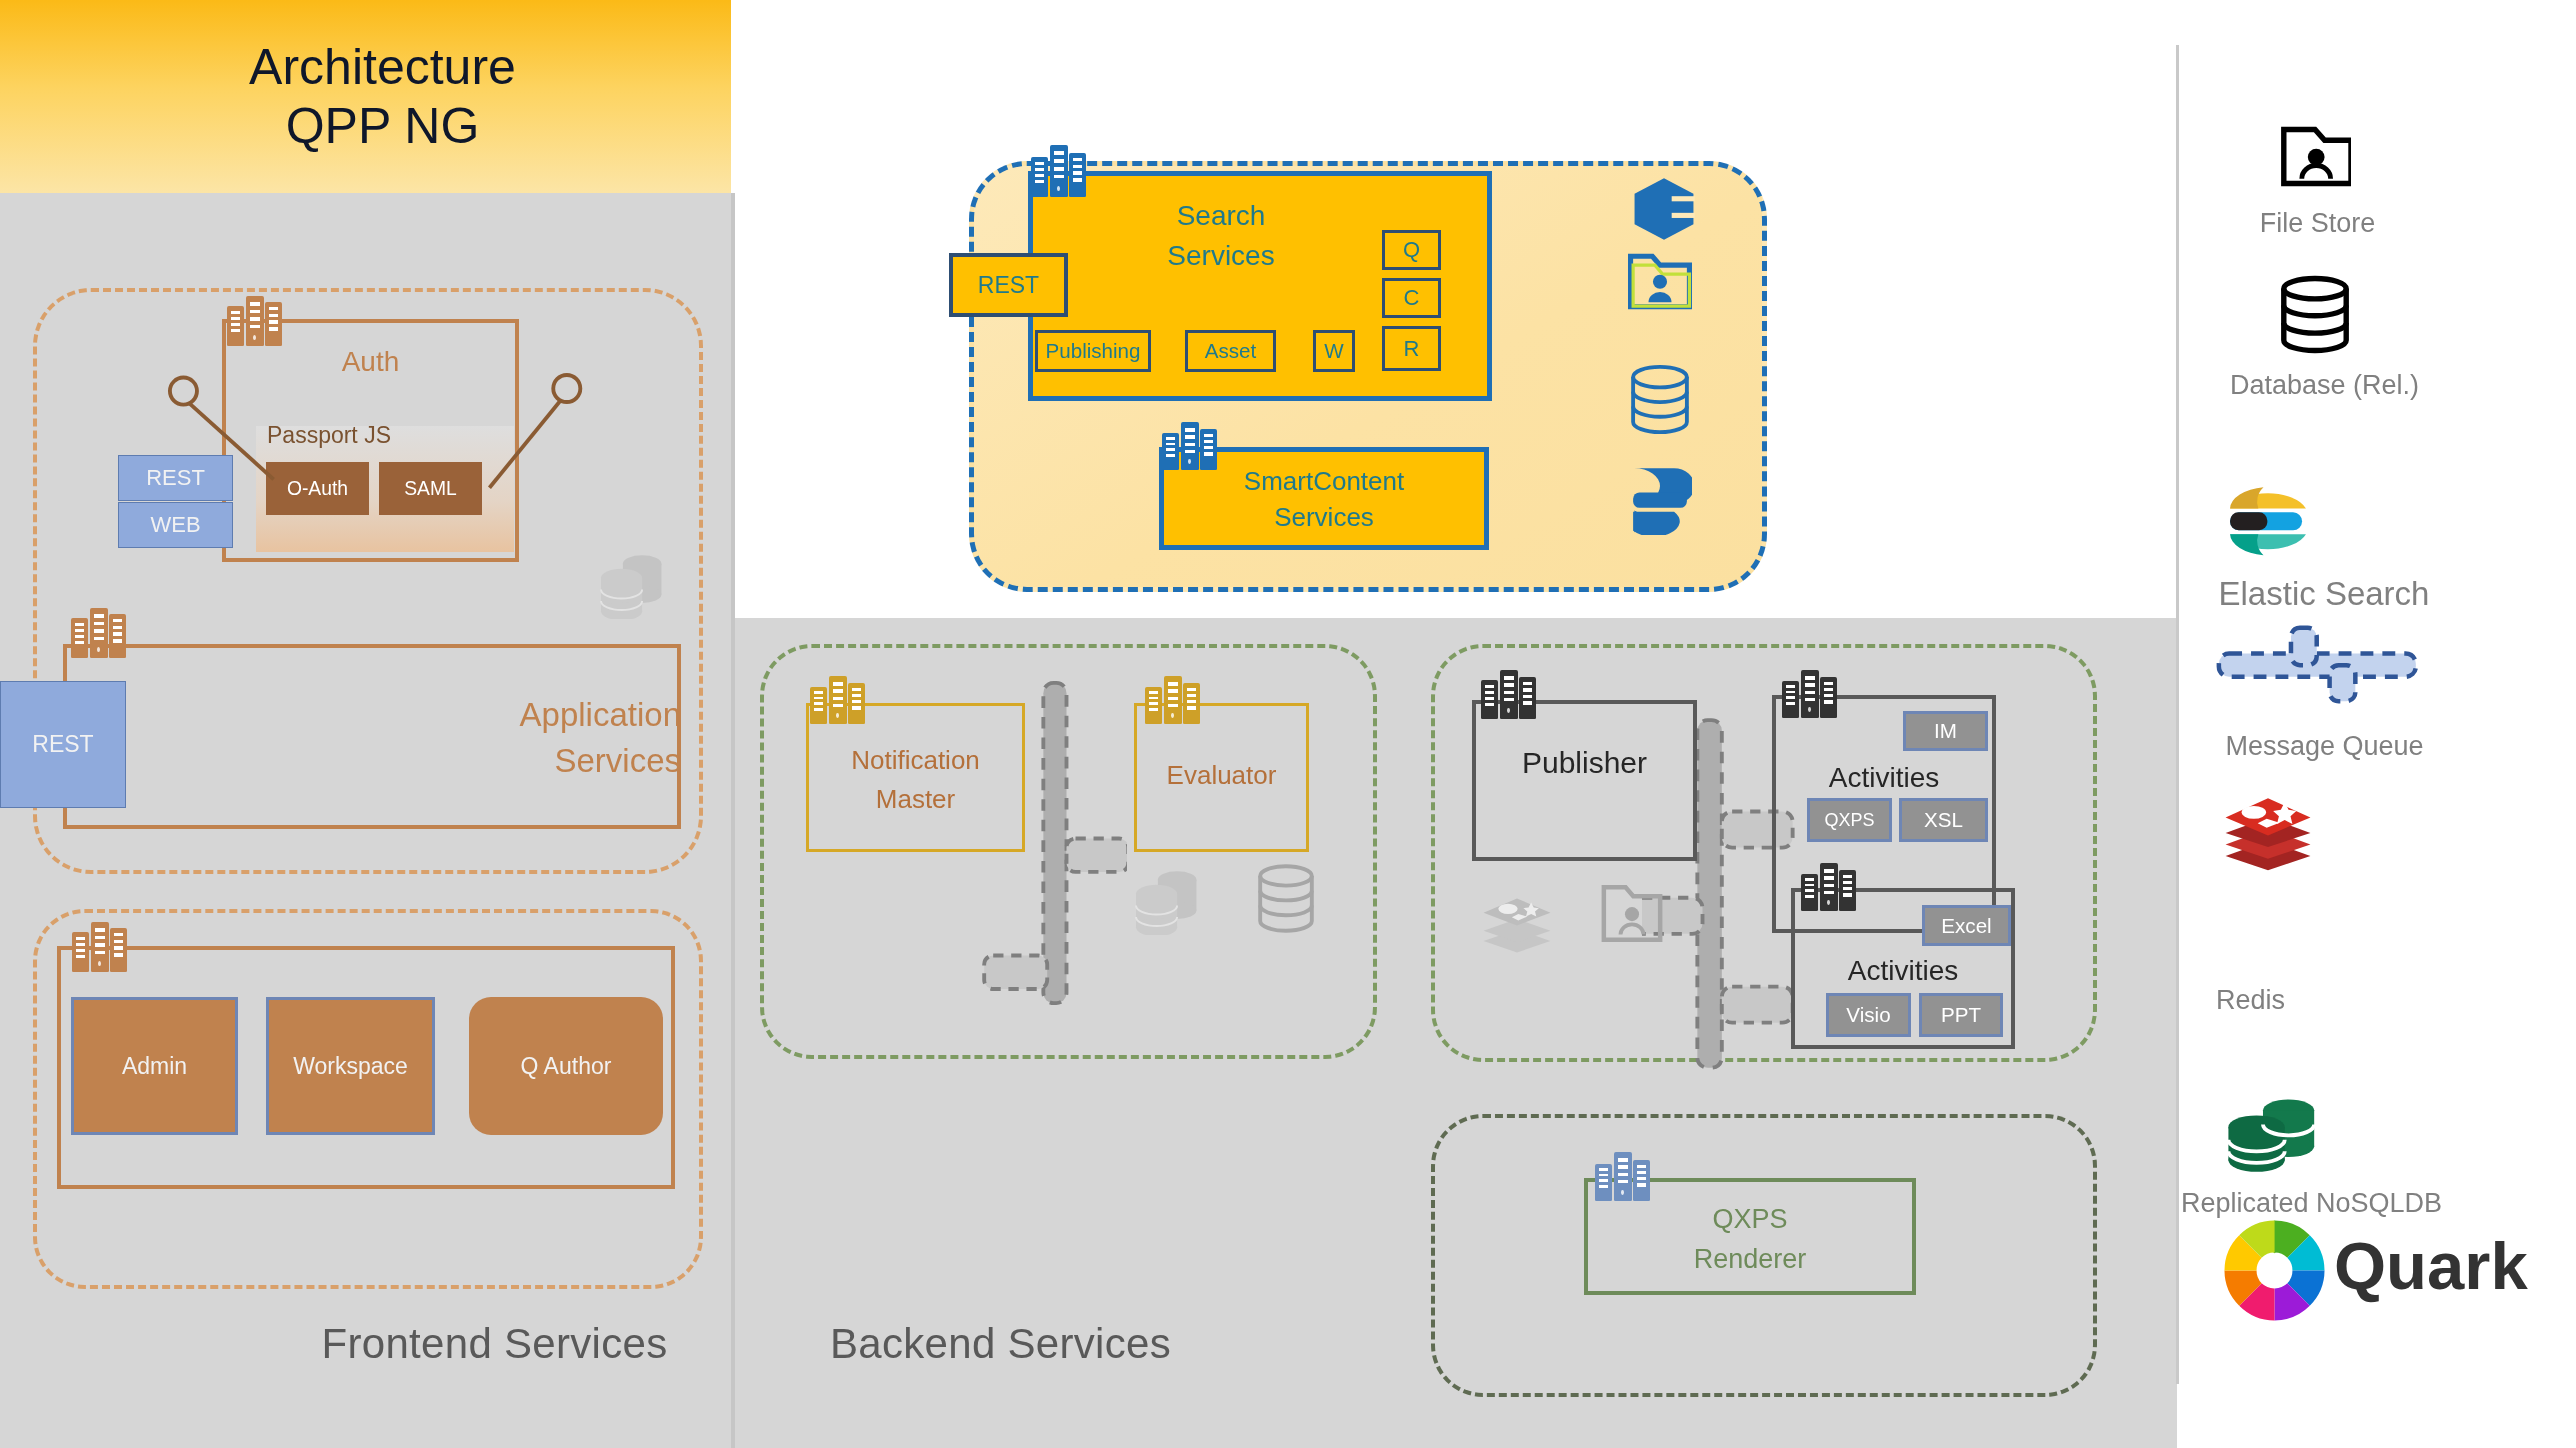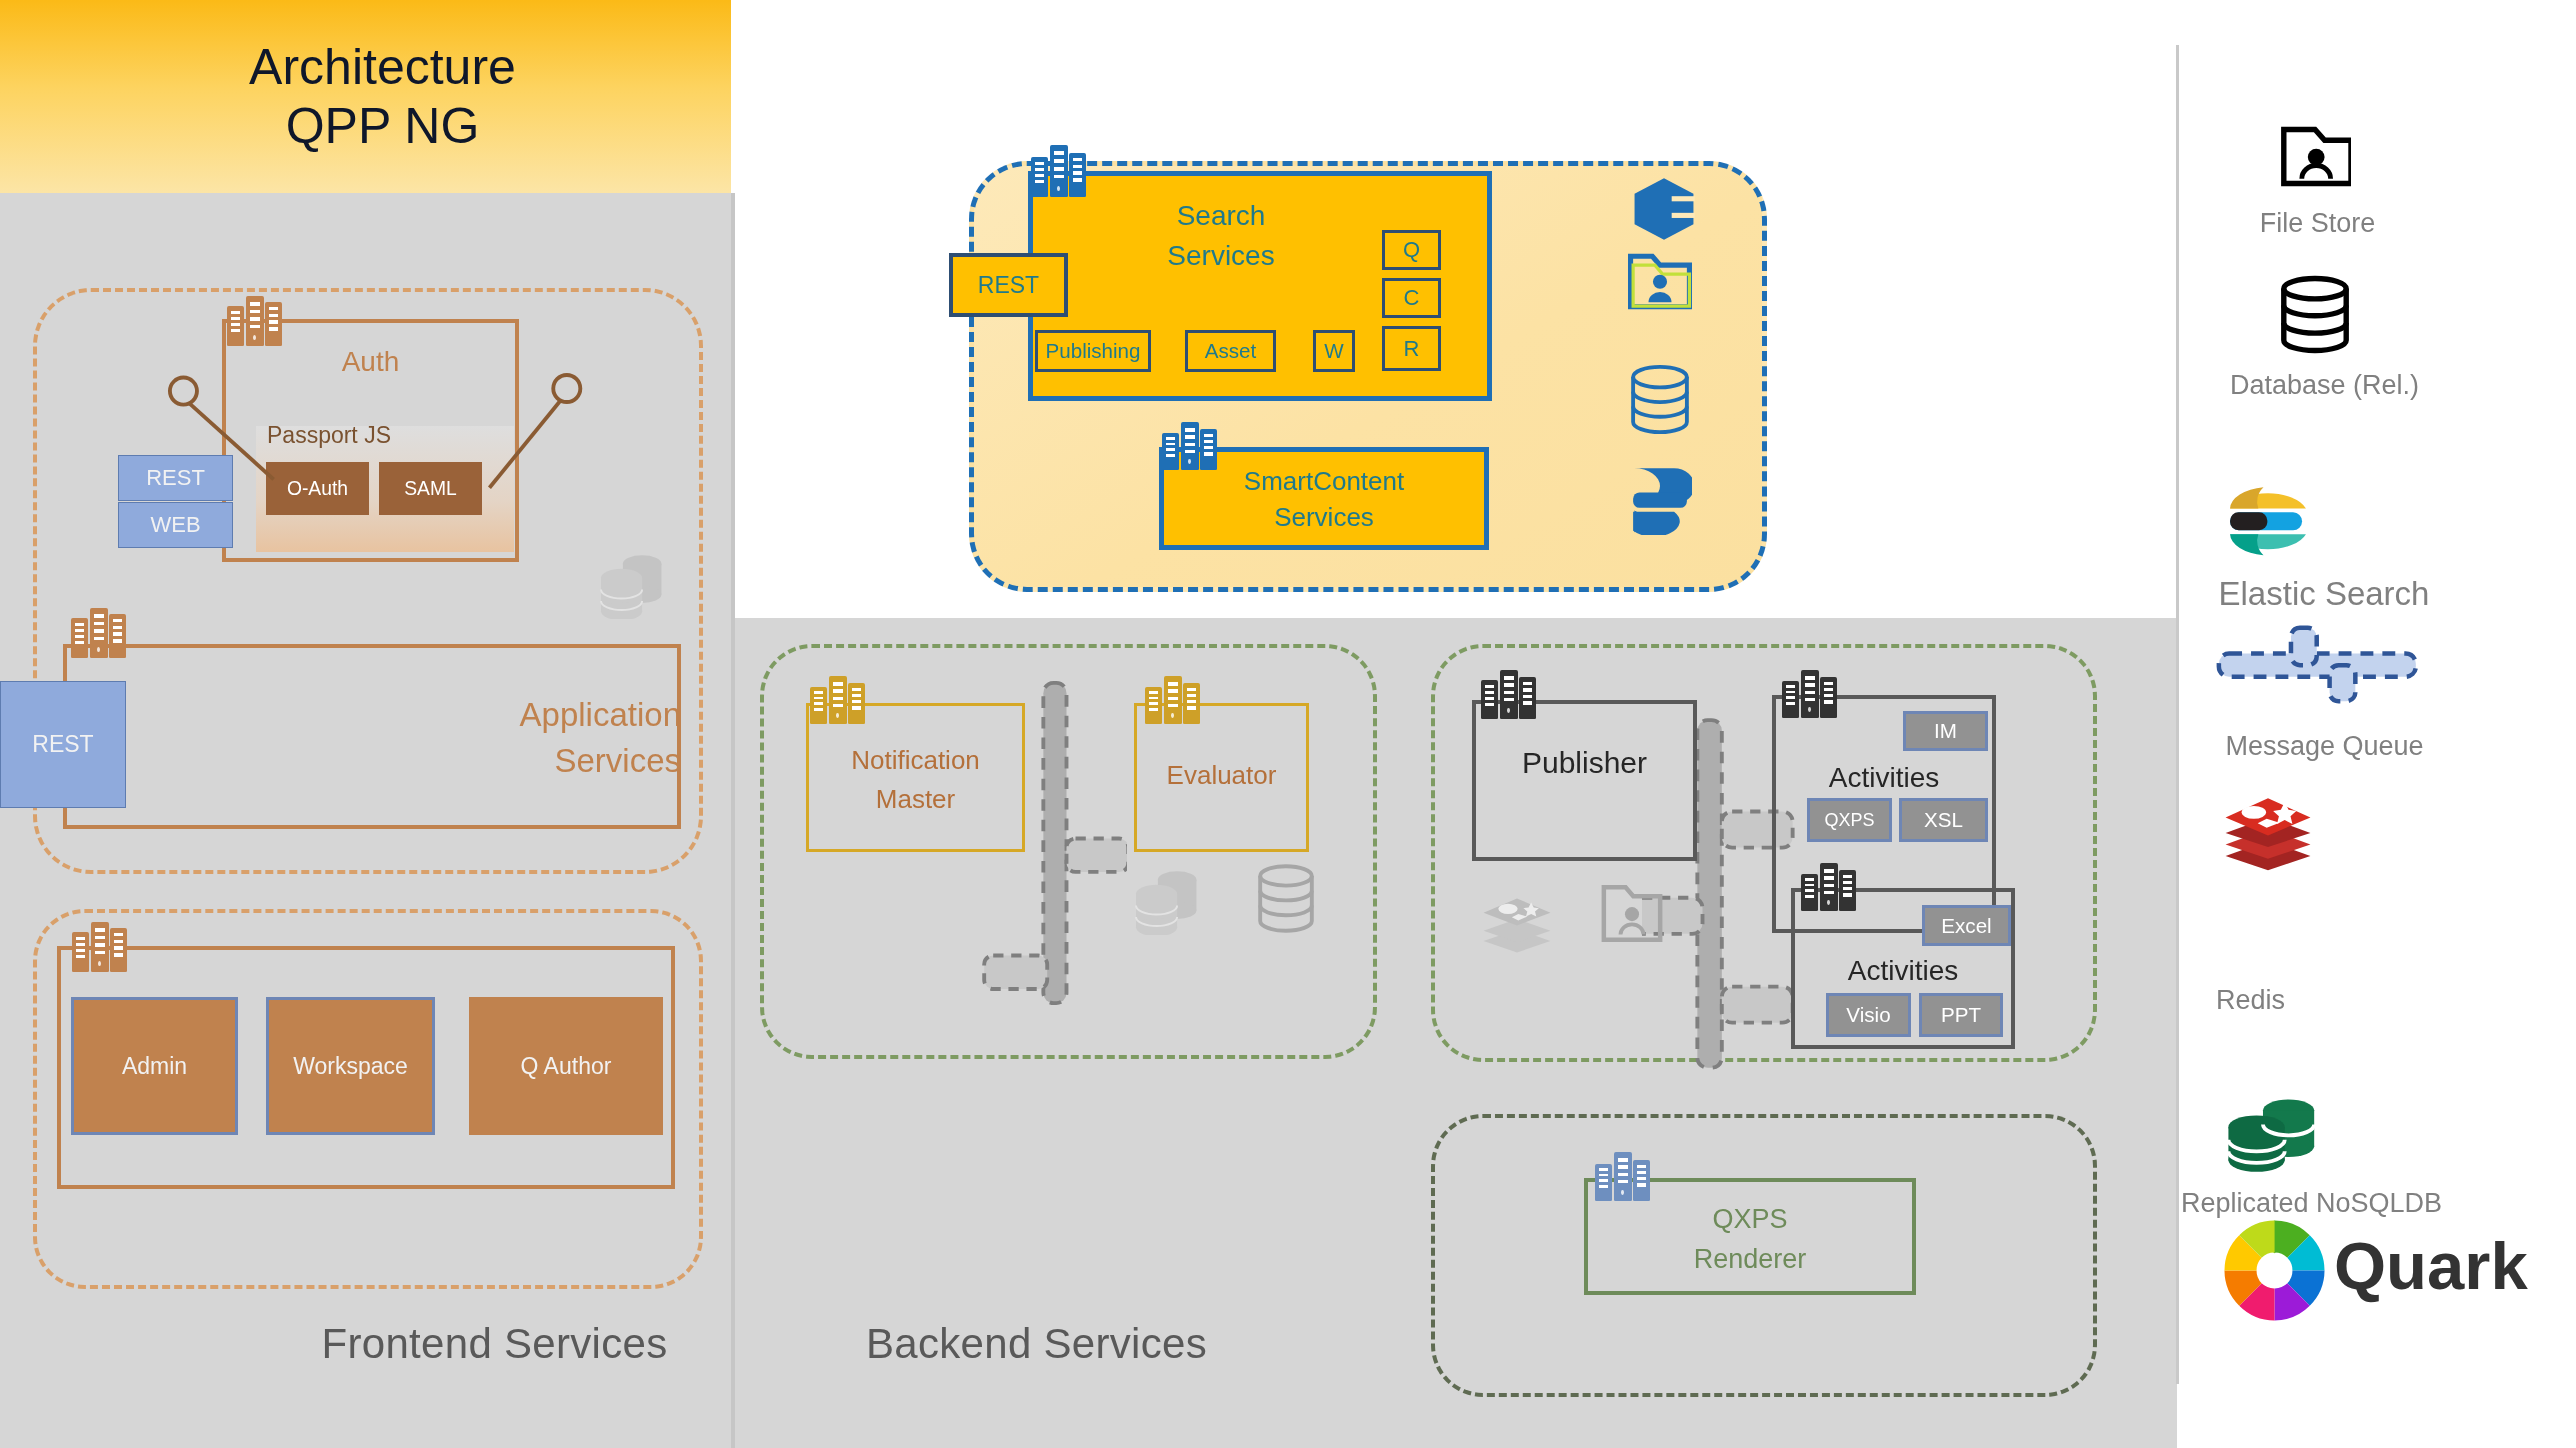--- a/index.html
+++ b/index.html
@@ -123,21 +123,21 @@
   <span style="width:16.7px;height:40px;background:#C0824E;"></span>
   <span class="mid" style="width:18px;height:50px;background:#C0824E;"></span>
   <span style="width:16.7px;height:44px;background:#C0824E;"></span>
 </div>
 <div class="abs ctr" style="left:71px;top:997px;width:167px;height:138px;background:#C0824E;border:3.9px solid #6E86B5;color:#F2F2F2;font-size:23px;">
     <span>Admin</span>
   </div>
 <div class="abs ctr" style="left:266px;top:997px;width:169px;height:138px;background:#C0824E;border:3.9px solid #6E86B5;color:#F2F2F2;font-size:23px;">
     <span>Workspace</span>
   </div>
-<div class="abs ctr" style="left:469px;top:997px;width:194px;height:138px;background:#C0824E;color:#F2F2F2;font-size:23px;">
+<div class="abs ctr" style="left:469px;top:997px;width:194px;height:138px;background:#C0824E;color:#F2F2F2;font-size:23px;border-radius:22px;">
     <span>Q Author</span>
   </div>
 
 <div class="abs" style="left:969px;top:161px;width:798px;height:431px;
      border:5.8px dashed #1F6FB5;border-radius:58px;
      background:linear-gradient(150deg,#FDE9B9 0%,#FCE2A4 55%,#FBE0A0 100%);"></div>
 
 <div class="abs solid-box" style="left:1028px;top:171px;width:464px;height:230px;border:5.8px solid #1F6FB5;background:#FFC000;"></div>
 <div class="abs ctr" style="left:1028px;top:187px;width:386px;height:97px;flex-direction:column;color:#1F7A8C;font-size:28px;line-height:40px;">
   <div>Search</div>
@@ -346,21 +346,21 @@
   <div>QXPS</div>
   <div>Renderer</div>
 </div>
 <div class="srv" style="left:1595px;top:1152px;">
   <span style="width:16.7px;height:37px;background:#6E8FBF;"></span>
   <span class="mid" style="width:18px;height:49px;background:#6E8FBF;"></span>
   <span style="width:16.7px;height:41px;background:#6E8FBF;"></span>
 </div>
 
 <div class="abs zone-label" style="left:269px;top:1320px;width:451px;height:58px;">Frontend Services</div>
-<div class="abs zone-label" style="left:775px;top:1320px;width:451px;height:58px;margin-left:36px;">Backend Services</div>
+<div class="abs zone-label" style="left:775px;top:1320px;width:451px;height:58px;">Backend Services</div>
 
 <div class="abs ctr" style="left:2234px;top:103px;width:161px;height:106px;flex-direction:column;">
   <svg viewBox="0 0 120 110" width="72" height="67" fill="none" stroke="#000" stroke-width="9">
     <path d="M8 10 h52 l16 18 h44 v72 H8 Z"></path>
     <circle cx="62" cy="56" r="14" fill="#000" stroke="none"></circle>
     <path d="M38 92 a24 22 0 0 1 48 0" stroke-width="8"></path>
   </svg>
 </div>
 <div class="abs ctr" style="left:2195px;top:205px;width:245px;height:36px;color:#808080;font-size:27px;">File Store</div>
 

